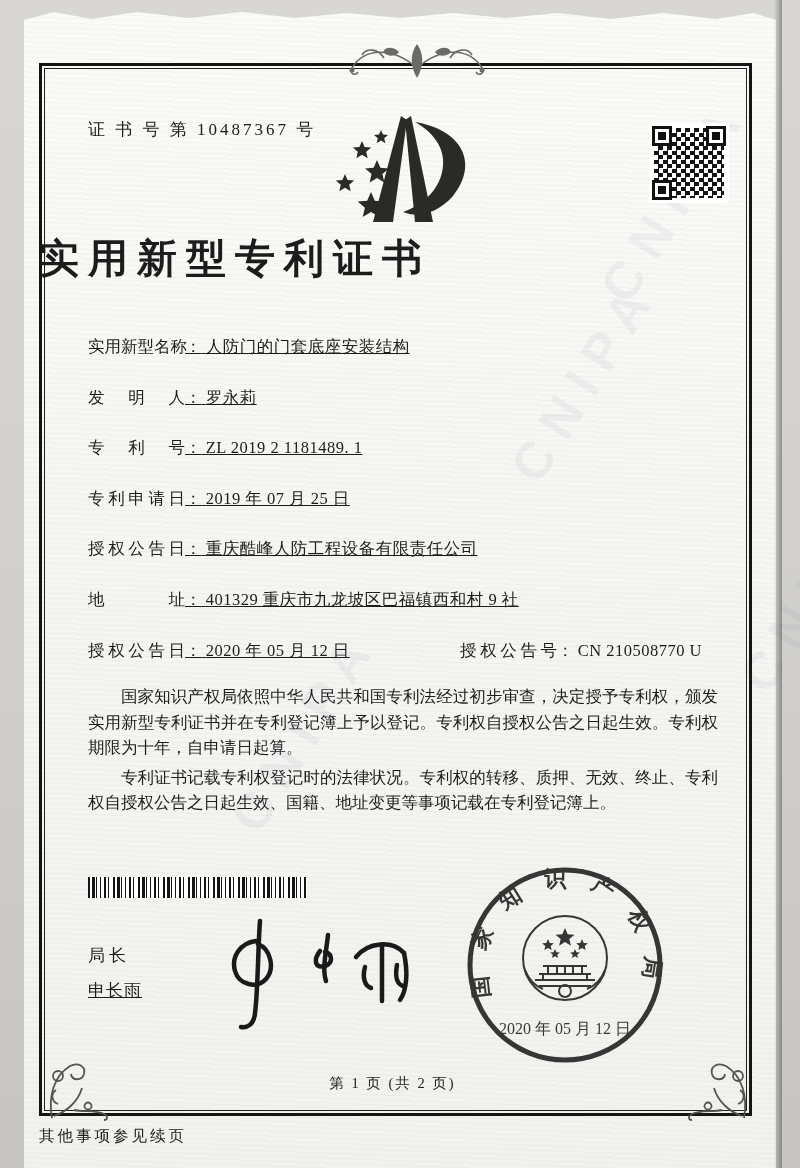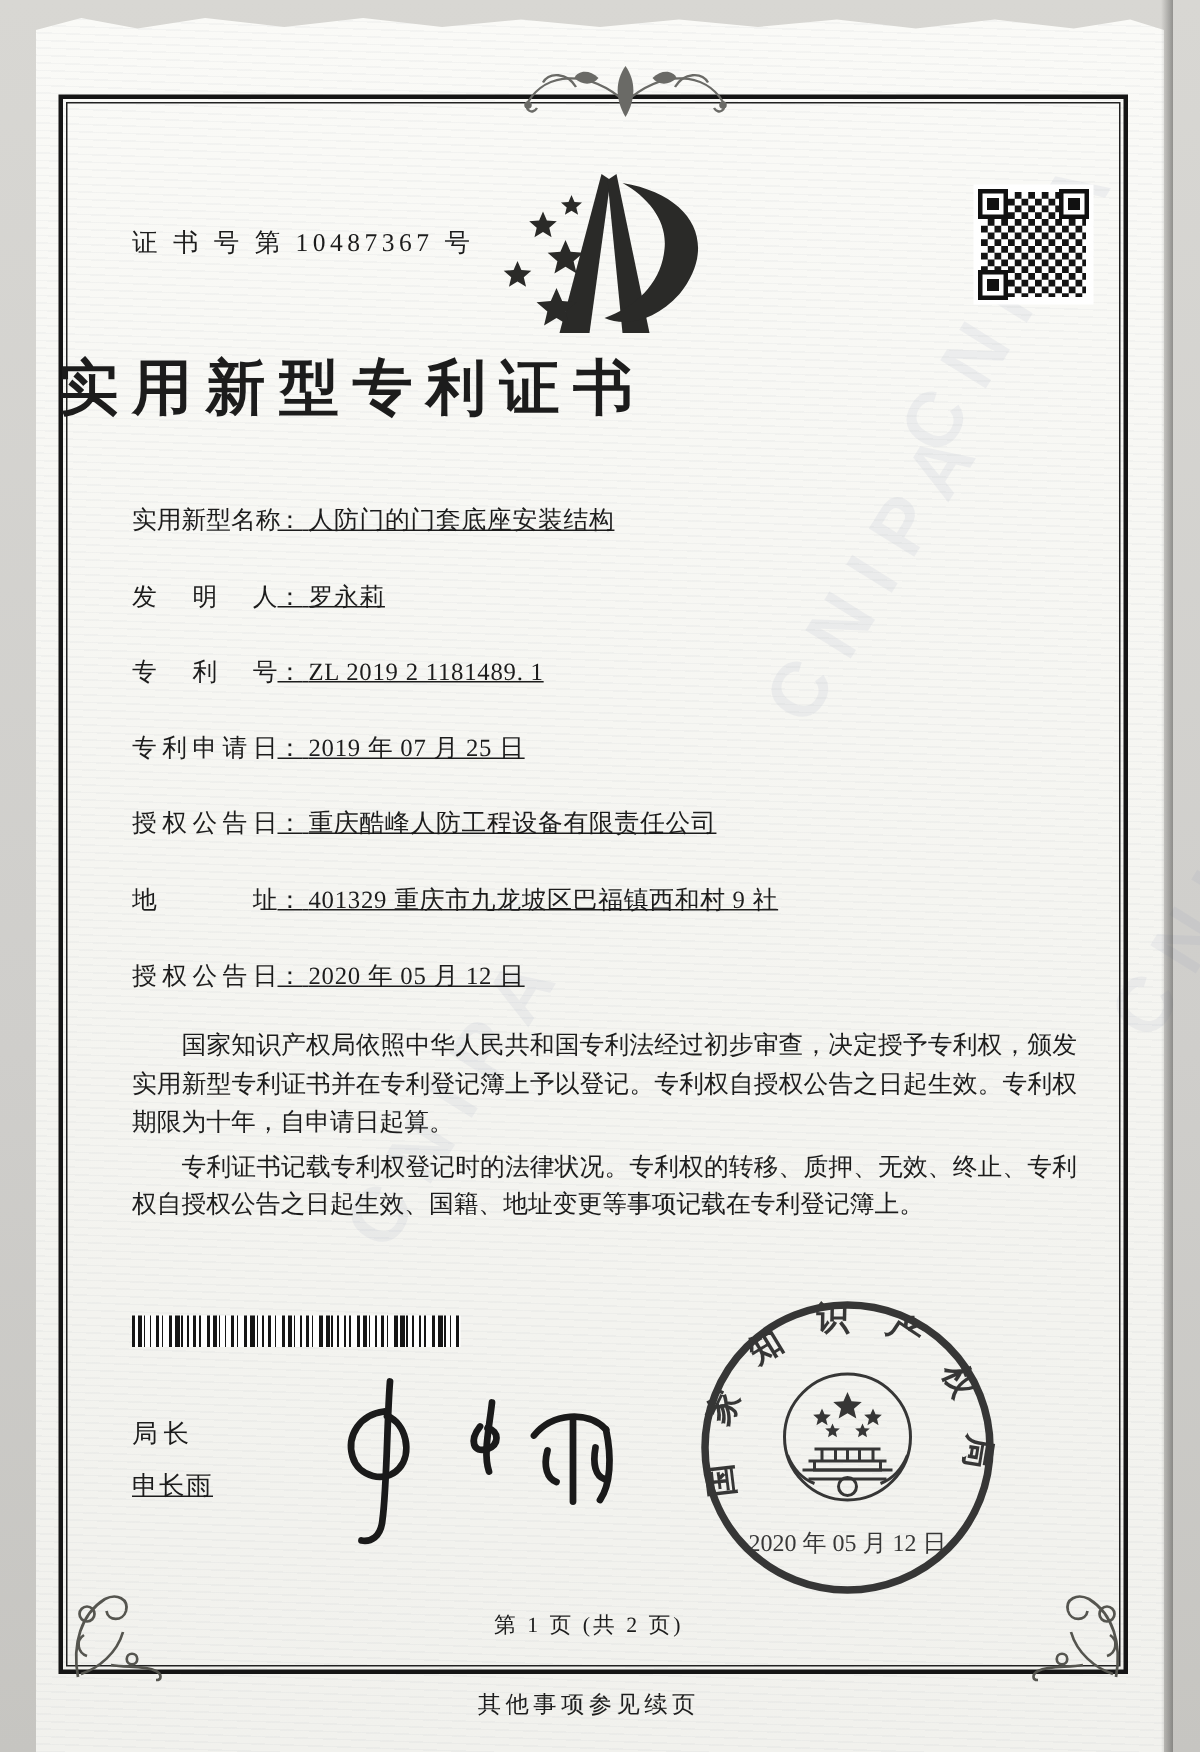--- a/index.html
+++ b/index.html
@@ -13,21 +13,21 @@
         clip-path:polygon(0 16px,4% 8px,9% 15px,15% 8px,22% 14px,29% 8px,36% 14px,43% 9px,50% 14px,57% 9px,64% 14px,71% 9px,78% 15px,85% 9px,92% 15px,97% 9px,100% 16px,100% 100%,0 100%);
         box-shadow:0 0 6px rgba(0,0,0,.35);}
   .edge-shadow{position:absolute;right:18px;top:0;width:8px;height:1168px;
         background:linear-gradient(90deg,rgba(0,0,0,0),rgba(60,60,58,.45));}
   .frame{position:absolute;left:39px;top:63px;width:707px;height:1047px;
         border:3px solid #151515;}
   .frame::before{content:"";position:absolute;inset:2px;border:1px solid #222;}
   .wm{position:absolute;font-family:"Liberation Sans",sans-serif;font-weight:bold;
       font-size:52px;letter-spacing:14px;color:#8d96b4;opacity:.10;
       transform:rotate(-58deg);white-space:nowrap;pointer-events:none;}
-  .cert-no{position:absolute;left:88px;top:118px;font-size:17px;letter-spacing:3px;margin-top:32px;}
+  .cert-no{position:absolute;left:88px;top:118px;font-size:17px;letter-spacing:3px;}
   .qr{position:absolute;left:649px;top:123px;width:80px;height:80px;background:#fff;padding:0;}
   .qr-inner{position:absolute;inset:5px;
       background:repeating-conic-gradient(#141414 0% 25%, #fff 0% 50%);
       background-size:9px 9px;}
   .finder{position:absolute;width:20px;height:20px;border:3px solid #111;background:#fff;box-sizing:border-box;}
   .finder::after{content:"";position:absolute;inset:3px;background:#111;}
   .f-tl{left:3px;top:3px}.f-tr{right:3px;top:3px}.f-bl{left:3px;bottom:3px}
   .logo{position:absolute;left:315px;top:110px;}
   .title{position:absolute;left:39px;top:231px;width:707px;text-align:left;
       font-size:40px;font-weight:bold;letter-spacing:9px;}
@@ -39,21 +39,21 @@
   .paras{position:absolute;left:88px;top:684px;width:634px;font-size:16.5px;
       line-height:25.5px;text-align:justify;}
   .paras p{margin:0 4px 4px 0;text-indent:2em;}
   .barcode{position:absolute;left:88px;top:877px;width:219px;height:21px;
       background:repeating-linear-gradient(90deg,#151515 0 2px,#fff 2px 4px,#151515 4px 7px,#fff 7px 8px,#151515 8px 9px,#fff 9px 12px,#151515 12px 13px,#fff 13px 16px,#151515 16px 18px,#fff 18px 20px,#151515 20px 21px,#fff 21px 25px);}
   .sig-title{position:absolute;left:88px;top:944px;font-size:17px;letter-spacing:4px;}
   .sig-name{position:absolute;left:88px;top:979px;font-size:17px;letter-spacing:1px;text-decoration:underline;}
   .signature{position:absolute;left:200px;top:915px;}
   .seal{position:absolute;left:462px;top:862px;opacity:.88;}
   .page-no{position:absolute;left:39px;top:1074px;width:707px;text-align:center;font-size:14.5px;letter-spacing:2px;}
-  .note{position:absolute;left:39px;top:1126px;width:707px;text-align:center;font-size:15.5px;letter-spacing:3px;}
+  .note{position:absolute;left:39px;top:1126px;width:707px;text-align:left;font-size:15.5px;letter-spacing:3px;}
   .ornament-top{position:absolute;left:332px;top:38px;}
   .orn-bl{position:absolute;left:44px;top:1058px;}
   .orn-br{position:absolute;left:682px;top:1058px;transform:scaleX(-1);}
 </style>
 </head>
 <body>
 
 <div class="scan">
   <div class="paper"></div>
 
@@ -143,20 +143,24 @@
       <span class="flabel">授权公告日</span><span>：</span>
       <span class="fvalue">重庆酷峰人防工程设备有限责任公司</span>
     </div>
     <div class="frow" style="height:51px">
       <span class="flabel">地址</span><span>：</span>
       <span class="fvalue">401329 重庆市九龙坡区巴福镇西和村 9 社</span>
     </div>
     <div class="frow">
       <span class="flabel">授权公告日</span><span>：</span>
       <span class="fvalue">2020 年 05 月 12 日</span>
+      <span class="grant-no">
+        <span class="flabel">授权公告号</span><span>：</span>
+        <span class="fvalue">CN 210508770 U</span>
+      </span>
     </div>
   </div>
 
   <div class="paras">
     <p>国家知识产权局依照中华人民共和国专利法经过初步审查，决定授予专利权，颁发实用新型专利证书并在专利登记簿上予以登记。专利权自授权公告之日起生效。专利权期限为十年，自申请日起算。</p>
     <p>专利证书记载专利权登记时的法律状况。专利权的转移、质押、无效、终止、专利权自授权公告之日起生效、国籍、地址变更等事项记载在专利登记簿上。</p>
   </div>
 
   <div class="barcode"></div>
 

